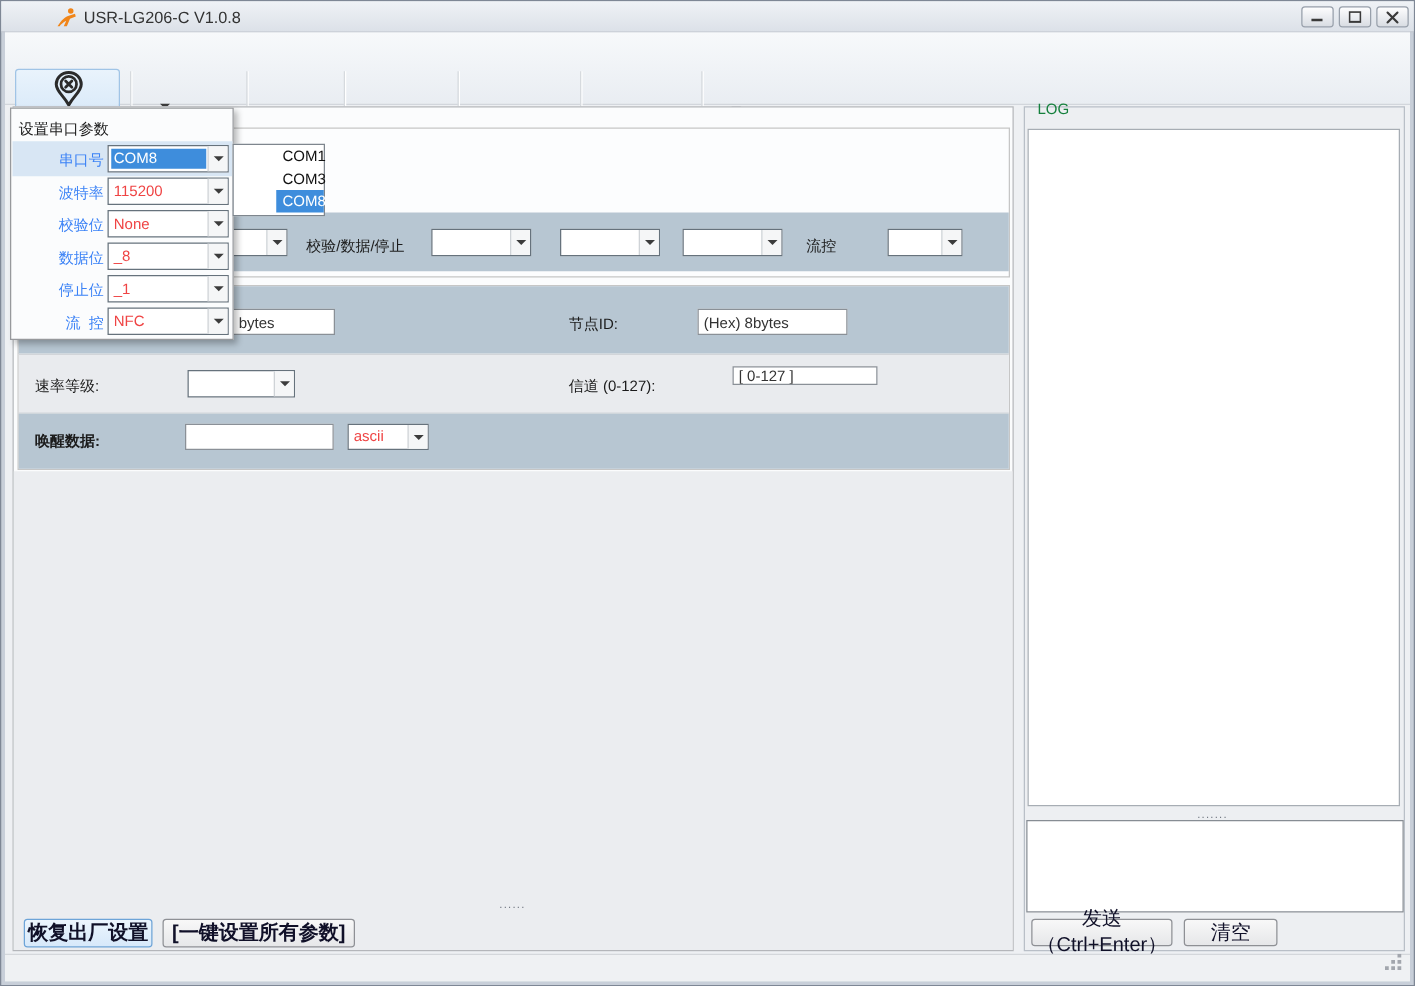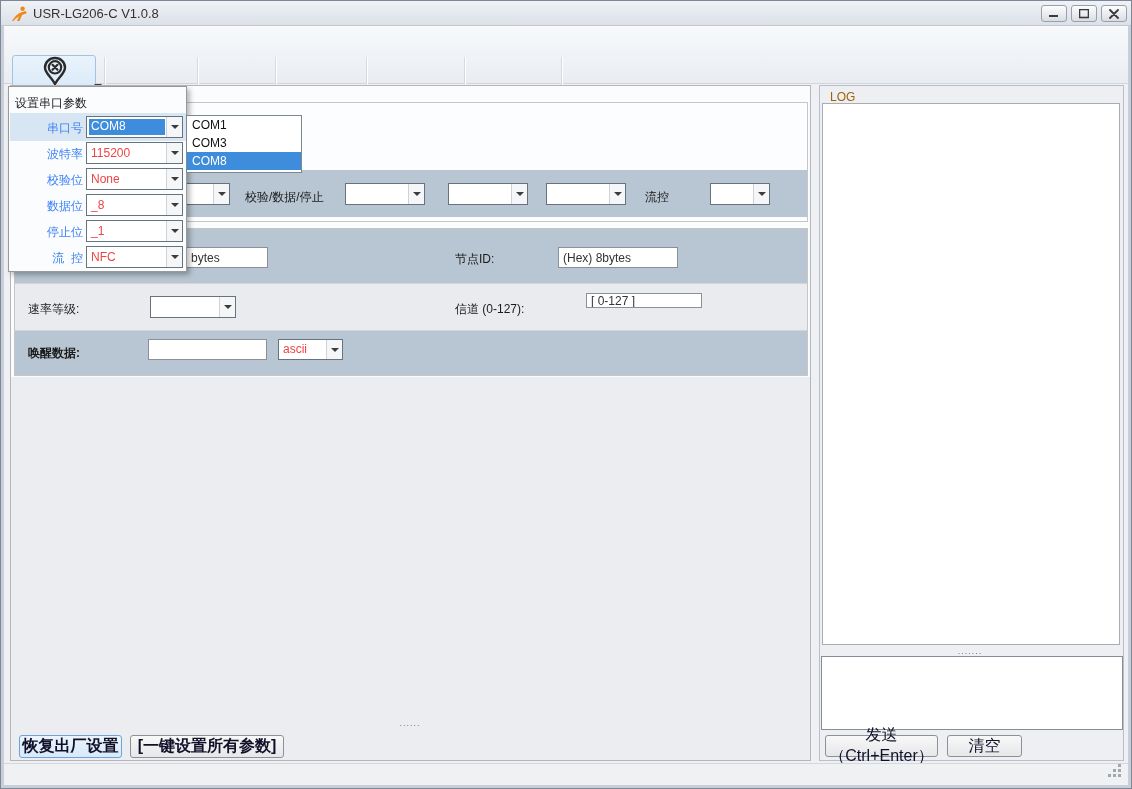--- a/index.html
+++ b/index.html
@@ -1,19 +1,19 @@
 <!DOCTYPE html>
 <html><head>
 <meta charset="utf-8">
 <style>
   html,body{margin:0;padding:0;background:#9aa3b0;}
   *{box-sizing:border-box;font-family:"Liberation Sans","DejaVu Sans",sans-serif;}
   #window{position:relative;width:1132px;height:789px;background:#eef0f3;
     box-shadow:inset 0 0 0 1px #7e8795, inset 0 0 0 4px #c8cfd9;overflow:hidden;}
-  .abs{position:absolute;}
+  .abs{position:absolute;padding-left:34px;}
   .lbl{position:absolute;font-size:12px;color:#1b1b1b;white-space:pre;}
   
   #titlebar{left:1px;top:1px;width:1130px;height:25px;
     background:linear-gradient(#eff2f6,#dce1e8);border-bottom:1px solid #c3c9d2;}
   #title-text{left:32px;top:5px;font-size:13px;color:#333;}
   .winbtn{position:absolute;top:4px;width:26px;height:17px;border:1px solid #98a0ab;border-radius:3px;
     background:linear-gradient(#fdfdfe,#d9dde3);display:flex;align-items:center;justify-content:center;}
   
   #toolbar{left:4px;top:26px;width:1124px;height:58px;
     background:linear-gradient(#f7f9fb,#e9edf2);border-bottom:1px solid #d2d6dc;}
@@ -47,21 +47,21 @@
   #log-input{left:821px;top:656px;width:302px;height:74px;background:#fff;border:1px solid #878d94;}
   
   #statusbar{left:4px;top:763px;width:1124px;height:22px;background:#eff1f3;border-top:1px solid #d4d7db;}
   
   #serial-popup{left:8px;top:86px;width:179px;height:186px;background:#fbfcfd;border:1px solid #97999c;
     box-shadow:3px 3px 5px rgba(0,0,0,.28);z-index:30;}
   #serial-popup .hl{position:absolute;left:1px;top:26px;width:176px;height:28px;background:#d8e6f4;}
   .prow-lbl{position:absolute;left:2px;width:72px;text-align:right;font-size:12px;color:#3b82f6;white-space:pre;}
   .pcombo{left:77px;width:97px;}
   .val.selhl{left:2px;right:17px;top:2px;bottom:2px;background:#3e8ddc;color:#fff;padding-left:2px;}
-  #port-list{left:186px;top:115px;width:116px;height:58px;background:#fff;border:1px solid #7e868e;z-index:31;}
+  #port-list{left:186px;top:115px;width:74px;height:58px;background:#fff;border:1px solid #7e868e;z-index:31;}
   .plist-item{height:18px;line-height:18px;font-size:12px;color:#111;padding-left:5px;}
   .plist-item.sel{background:#3e8ddc;color:#fff;}
 </style>
 </head>
 <body>
 
 <div id="window">
 
   <div id="titlebar" class="abs">
     <span class="abs" style="left:9px;top:5px;">
@@ -240,21 +240,21 @@
         <span class="crt"></span>
       </span>
   </div>
 
   <span class="dots" style="left:380px;top:718px;width:60px;">......</span>
 
   <div class="btn bold focus" style="left:19px;top:735px;width:103px;height:23px;">恢复出厂设置</div>
   <div class="btn bold" style="left:130px;top:735px;width:154px;height:23px;">[一键设置所有参数]</div>
 
   <div id="log-panel" class="abs"></div>
-  <span class="lbl" style="left:830px;top:90px;color:#a16207;">LOG</span>
+  <span class="lbl" style="left:830px;top:80px;color:#15803d;">LOG</span>
   <div id="log-box" class="abs"></div>
   <span class="dots" style="left:930px;top:646px;width:80px;">.......</span>
   <div id="log-input" class="abs"></div>
   <div class="btn" style="left:825px;top:735px;width:113px;height:22px;">发送（Ctrl+Enter）</div>
   <div class="btn" style="left:947px;top:735px;width:75px;height:22px;">清空</div>
 
   <div id="statusbar" class="abs">
     <span class="abs" style="right:6px;bottom:3px;">
       <svg width="14" height="14">
         <g fill="#a2a6ad">

